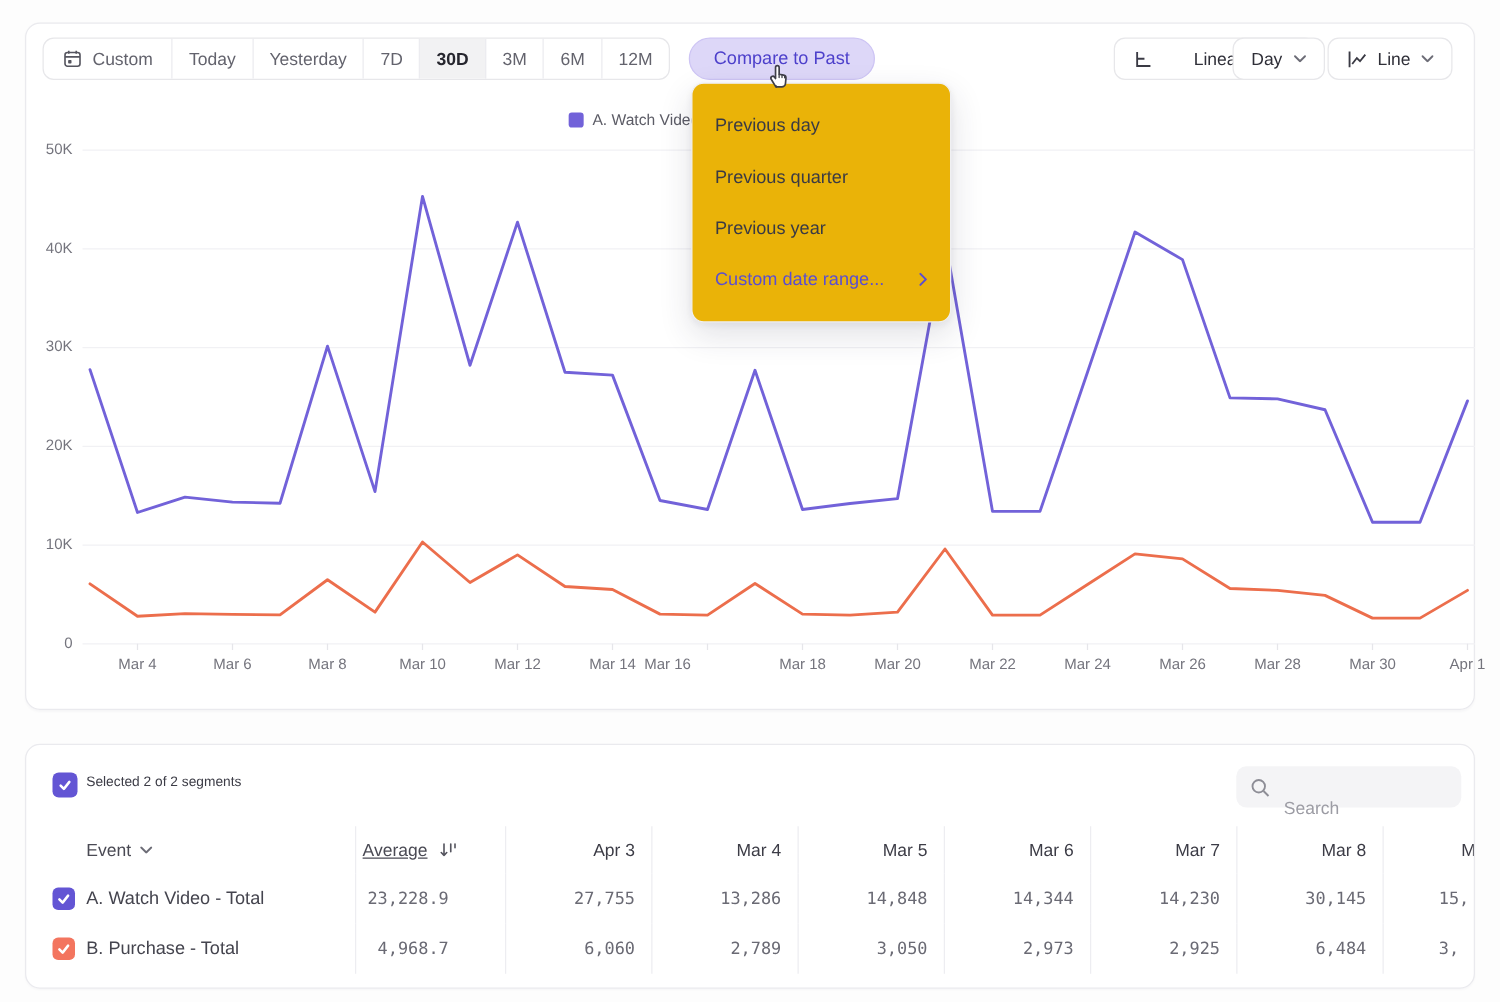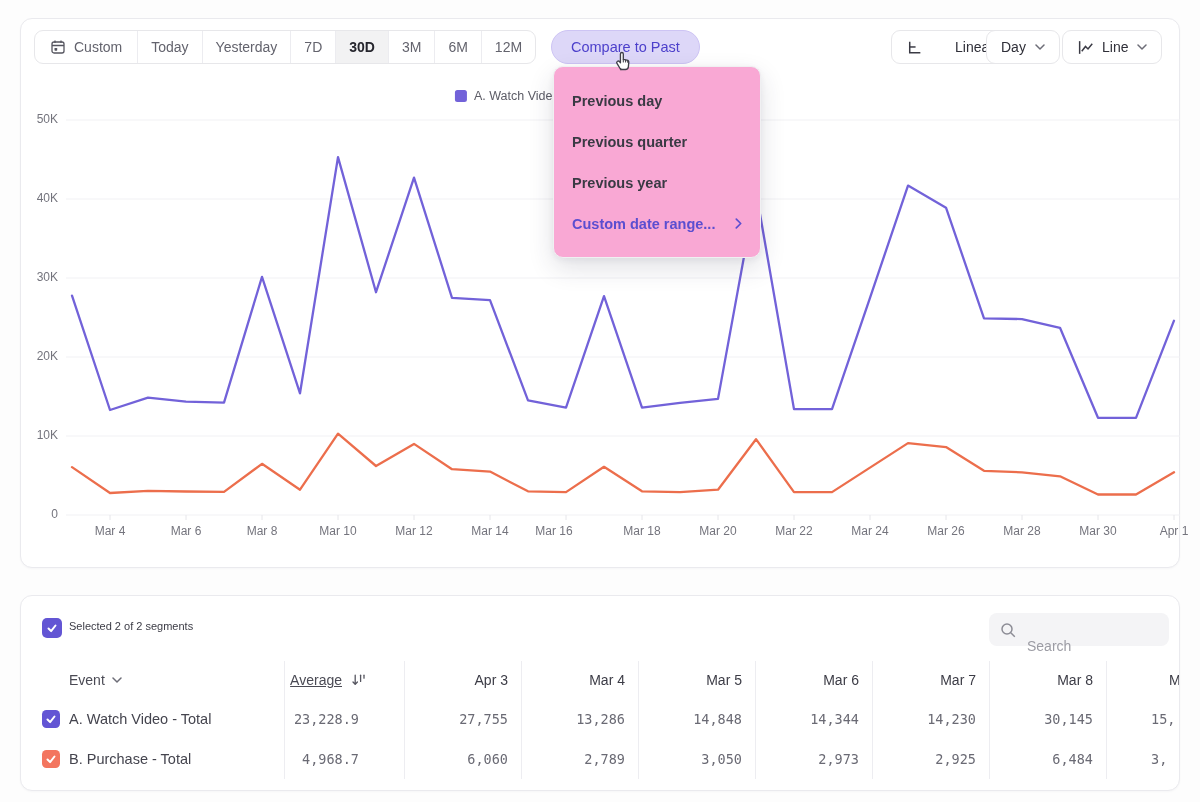--- a/index.html
+++ b/index.html
@@ -15,21 +15,21 @@
   .range-btn:first-child { padding:0 15px; }
   .range-btn:last-child { border-right:none; }
   .range-btn.selected { background:#f2f2f3; color:#26262e; font-weight:700; }
   .ric { display:flex; align-items:center; }
   .compare-btn { position:absolute; left:551px; top:30px; height:34px; display:flex; align-items:center; padding:0 19px; background:#ddd7f8; border:1px solid #cdc4f4; border-radius:17px; color:#4d40cb; font-size:14.5px; font-weight:500; z-index:5; cursor:pointer; }
   .ctrl-btn { position:absolute; top:30px; height:34px; display:flex; align-items:center; gap:7px; padding:0 14px; border:1px solid #e7e7ea; border-radius:9px; background:#fff; font-size:14px; font-weight:500; color:#2f2f38; z-index:5; cursor:pointer; }
   #ctrl-linear { left:891px;gap:32px; } #ctrl-day { left:986px; } #ctrl-line { left:1062px; }
   .chev { display:flex; align-items:center; margin-left:2px; }
 
   
-  .menu { position:absolute; left:553px; top:66px; width:208px; padding:13px 0; background:#f9a8d4; border:1px solid #f0f0f2; border-radius:10px; box-shadow:0 10px 26px rgba(40,40,70,.14), 0 2px 6px rgba(40,40,70,.06); z-index:10;font-weight:bold; }
+  .menu { position:absolute; left:553px; top:66px; width:208px; padding:13px 0; background:#eab308; border:1px solid #f0f0f2; border-radius:10px; box-shadow:0 10px 26px rgba(40,40,70,.14), 0 2px 6px rgba(40,40,70,.06); z-index:10; }
   .menu-item { height:41px; display:flex; align-items:center; padding:0 18px; font-size:14.5px; color:#3a3a44; cursor:pointer; }
   .menu-item.custom { color:#5b4ed0; justify-content:space-between; }
   .cursor-hand { position:absolute; left:612px; top:50px; z-index:11; pointer-events:none; }
 
   
   #chart-svg { position:absolute; left:0; top:0; z-index:1; pointer-events:none; }
   .legend { position:absolute; left:50%; transform:translateX(-50%); top:89px; display:flex; gap:24px; z-index:2; }
   .legend-item { display:flex; align-items:center; gap:7px; font-size:12.5px; color:#5c5c66; white-space:nowrap; }
   .swatch { width:12px; height:12px; border-radius:2.5px; }
   .ylab { position:absolute; left:6px; width:52px; text-align:right; font-size:12px; color:#74747d; z-index:2; }
@@ -180,21 +180,21 @@
       <div class="ylab" style="top: 349px;">20K</div>
       <div class="ylab" style="top: 270px;">30K</div>
       <div class="ylab" style="top: 191px;">40K</div>
       <div class="ylab" style="top: 112px;">50K</div>
       <div class="xlab" style="left: 78px;">Mar 4</div>
       <div class="xlab" style="left: 154px;">Mar 6</div>
       <div class="xlab" style="left: 230px;">Mar 8</div>
       <div class="xlab" style="left: 306px;">Mar 10</div>
       <div class="xlab" style="left: 382px;">Mar 12</div>
       <div class="xlab" style="left: 458px;">Mar 14</div>
-      <div class="xlab" style="left: 522px;">Mar 16</div>
+      <div class="xlab" style="left: 502px;">Mar 16</div>
       <div class="xlab" style="left: 610px;">Mar 18</div>
       <div class="xlab" style="left: 686px;">Mar 20</div>
       <div class="xlab" style="left: 762px;">Mar 22</div>
       <div class="xlab" style="left: 838px;">Mar 24</div>
       <div class="xlab" style="left: 914px;">Mar 26</div>
       <div class="xlab" style="left: 990px;">Mar 28</div>
       <div class="xlab" style="left: 1066px;">Mar 30</div>
       <div class="xlab" style="left: 1142px;">Apr 1</div>
     </div>
 

